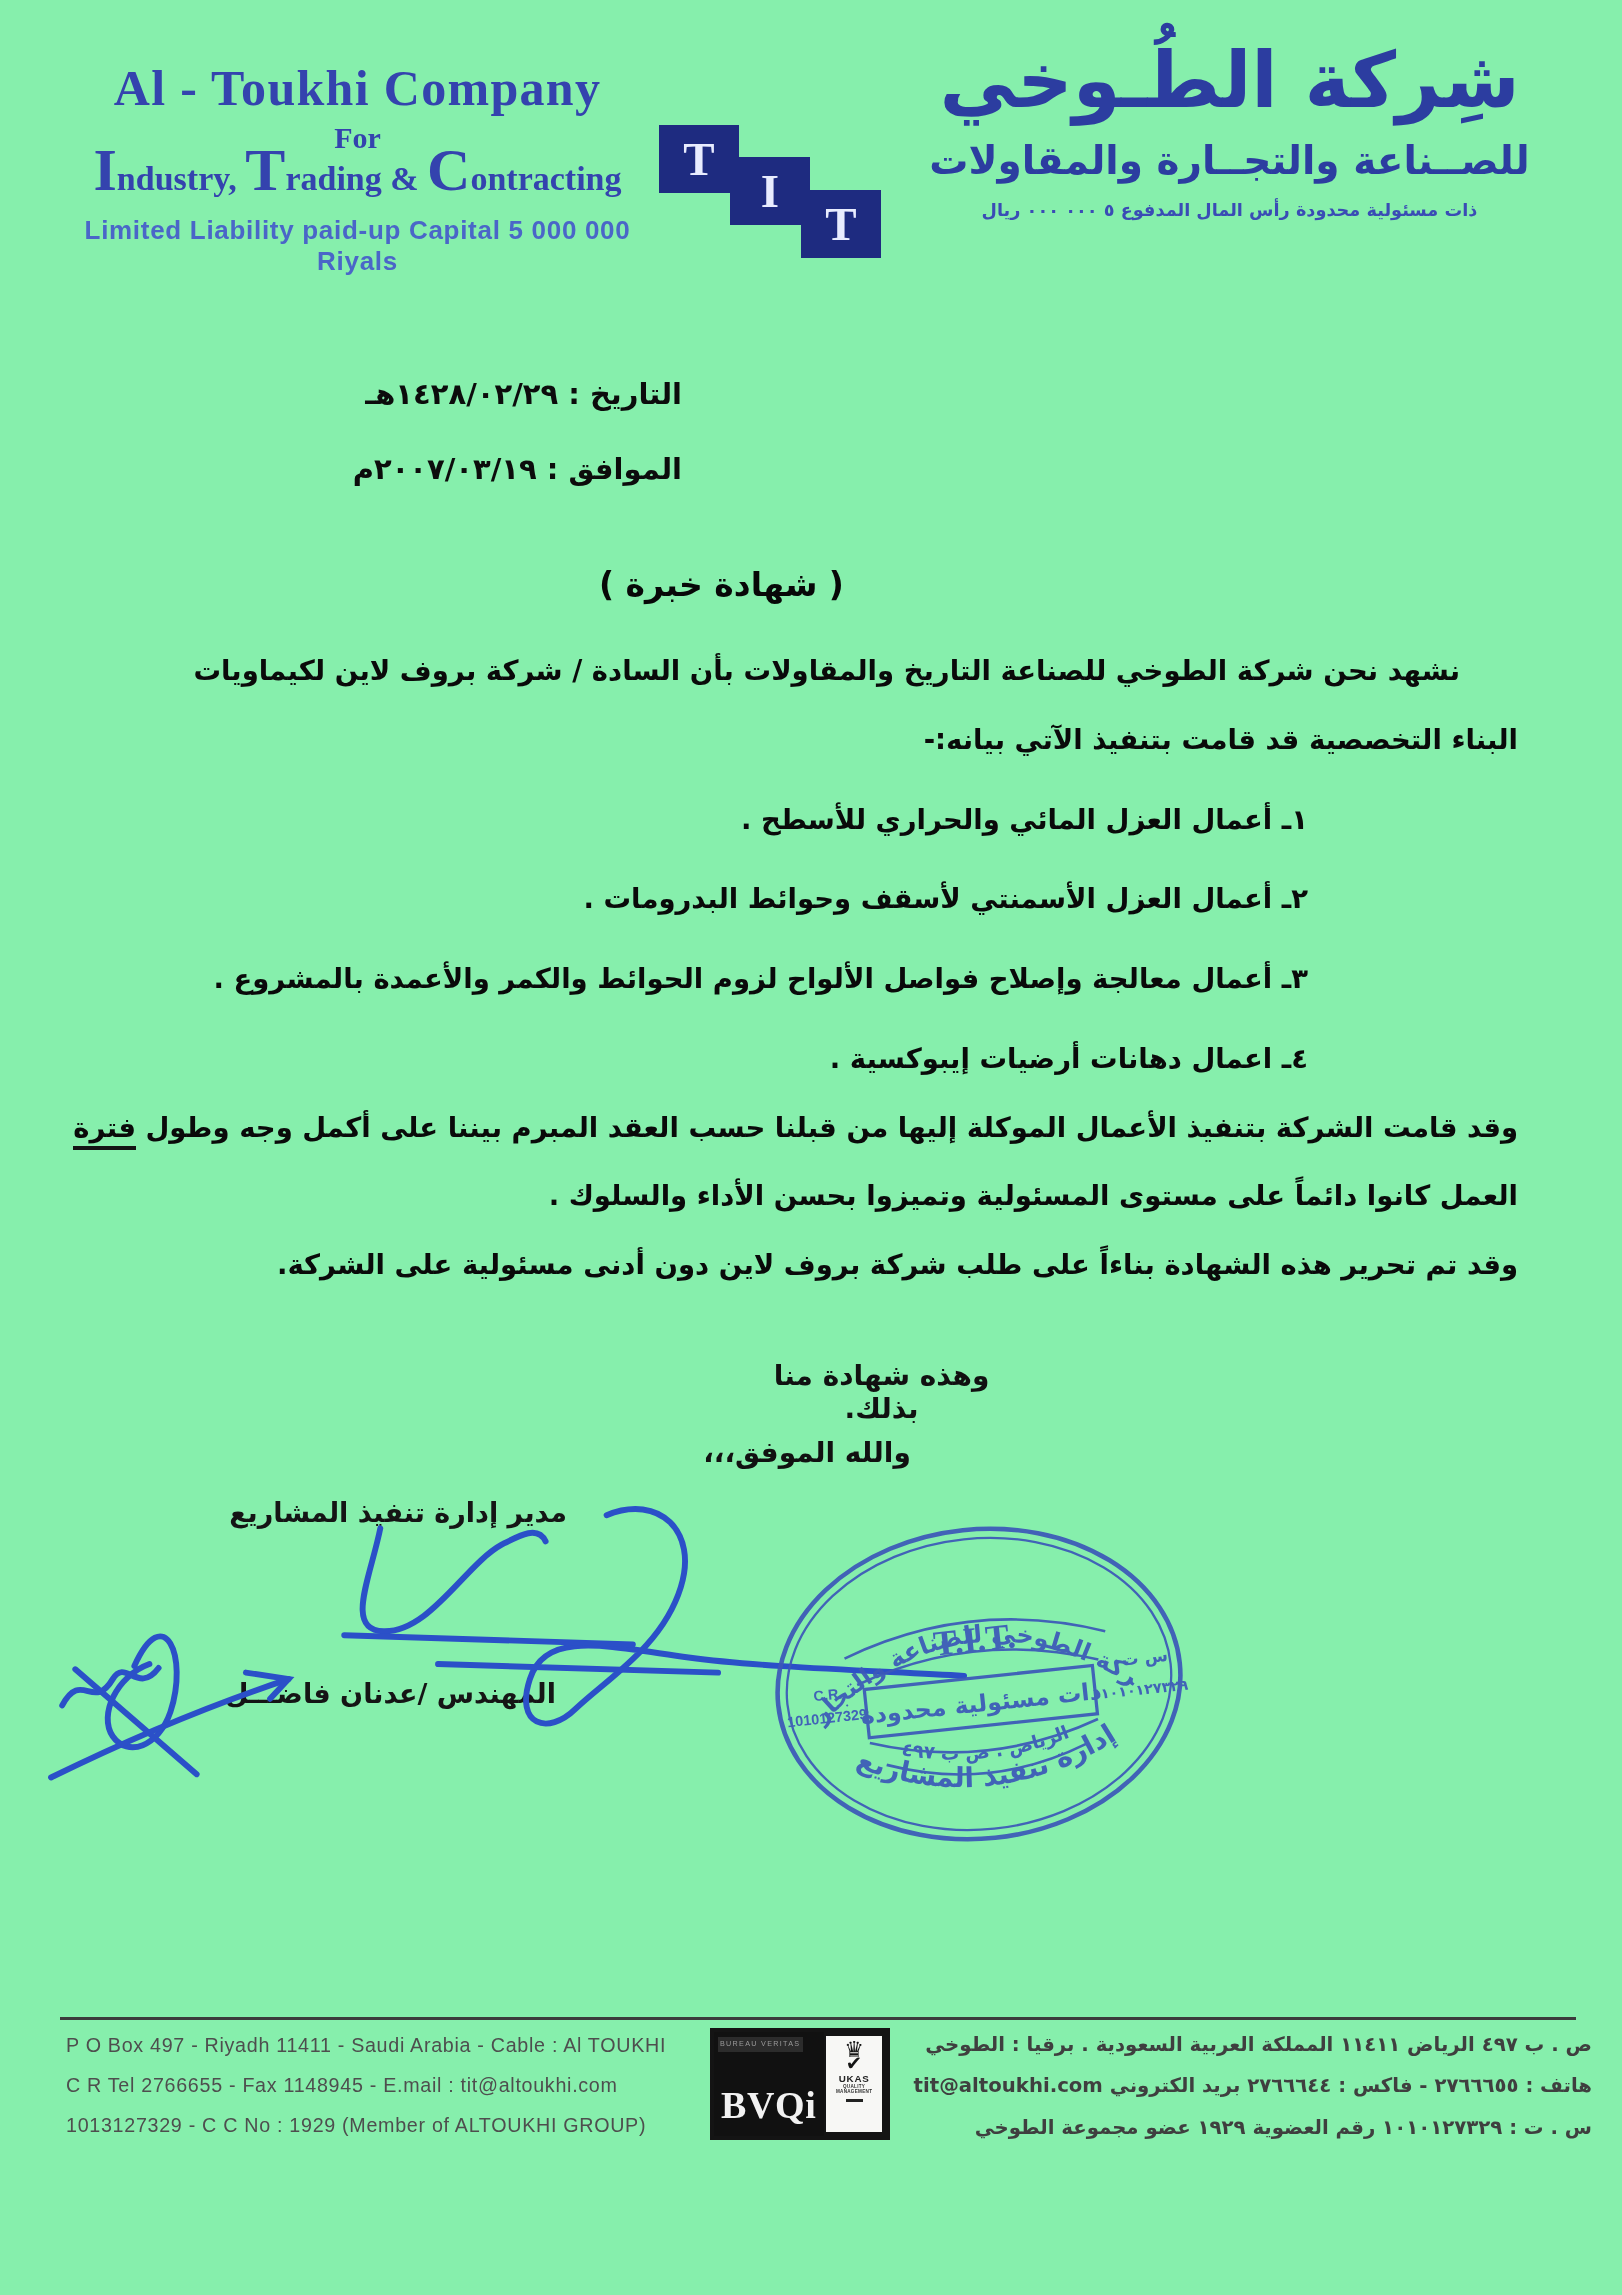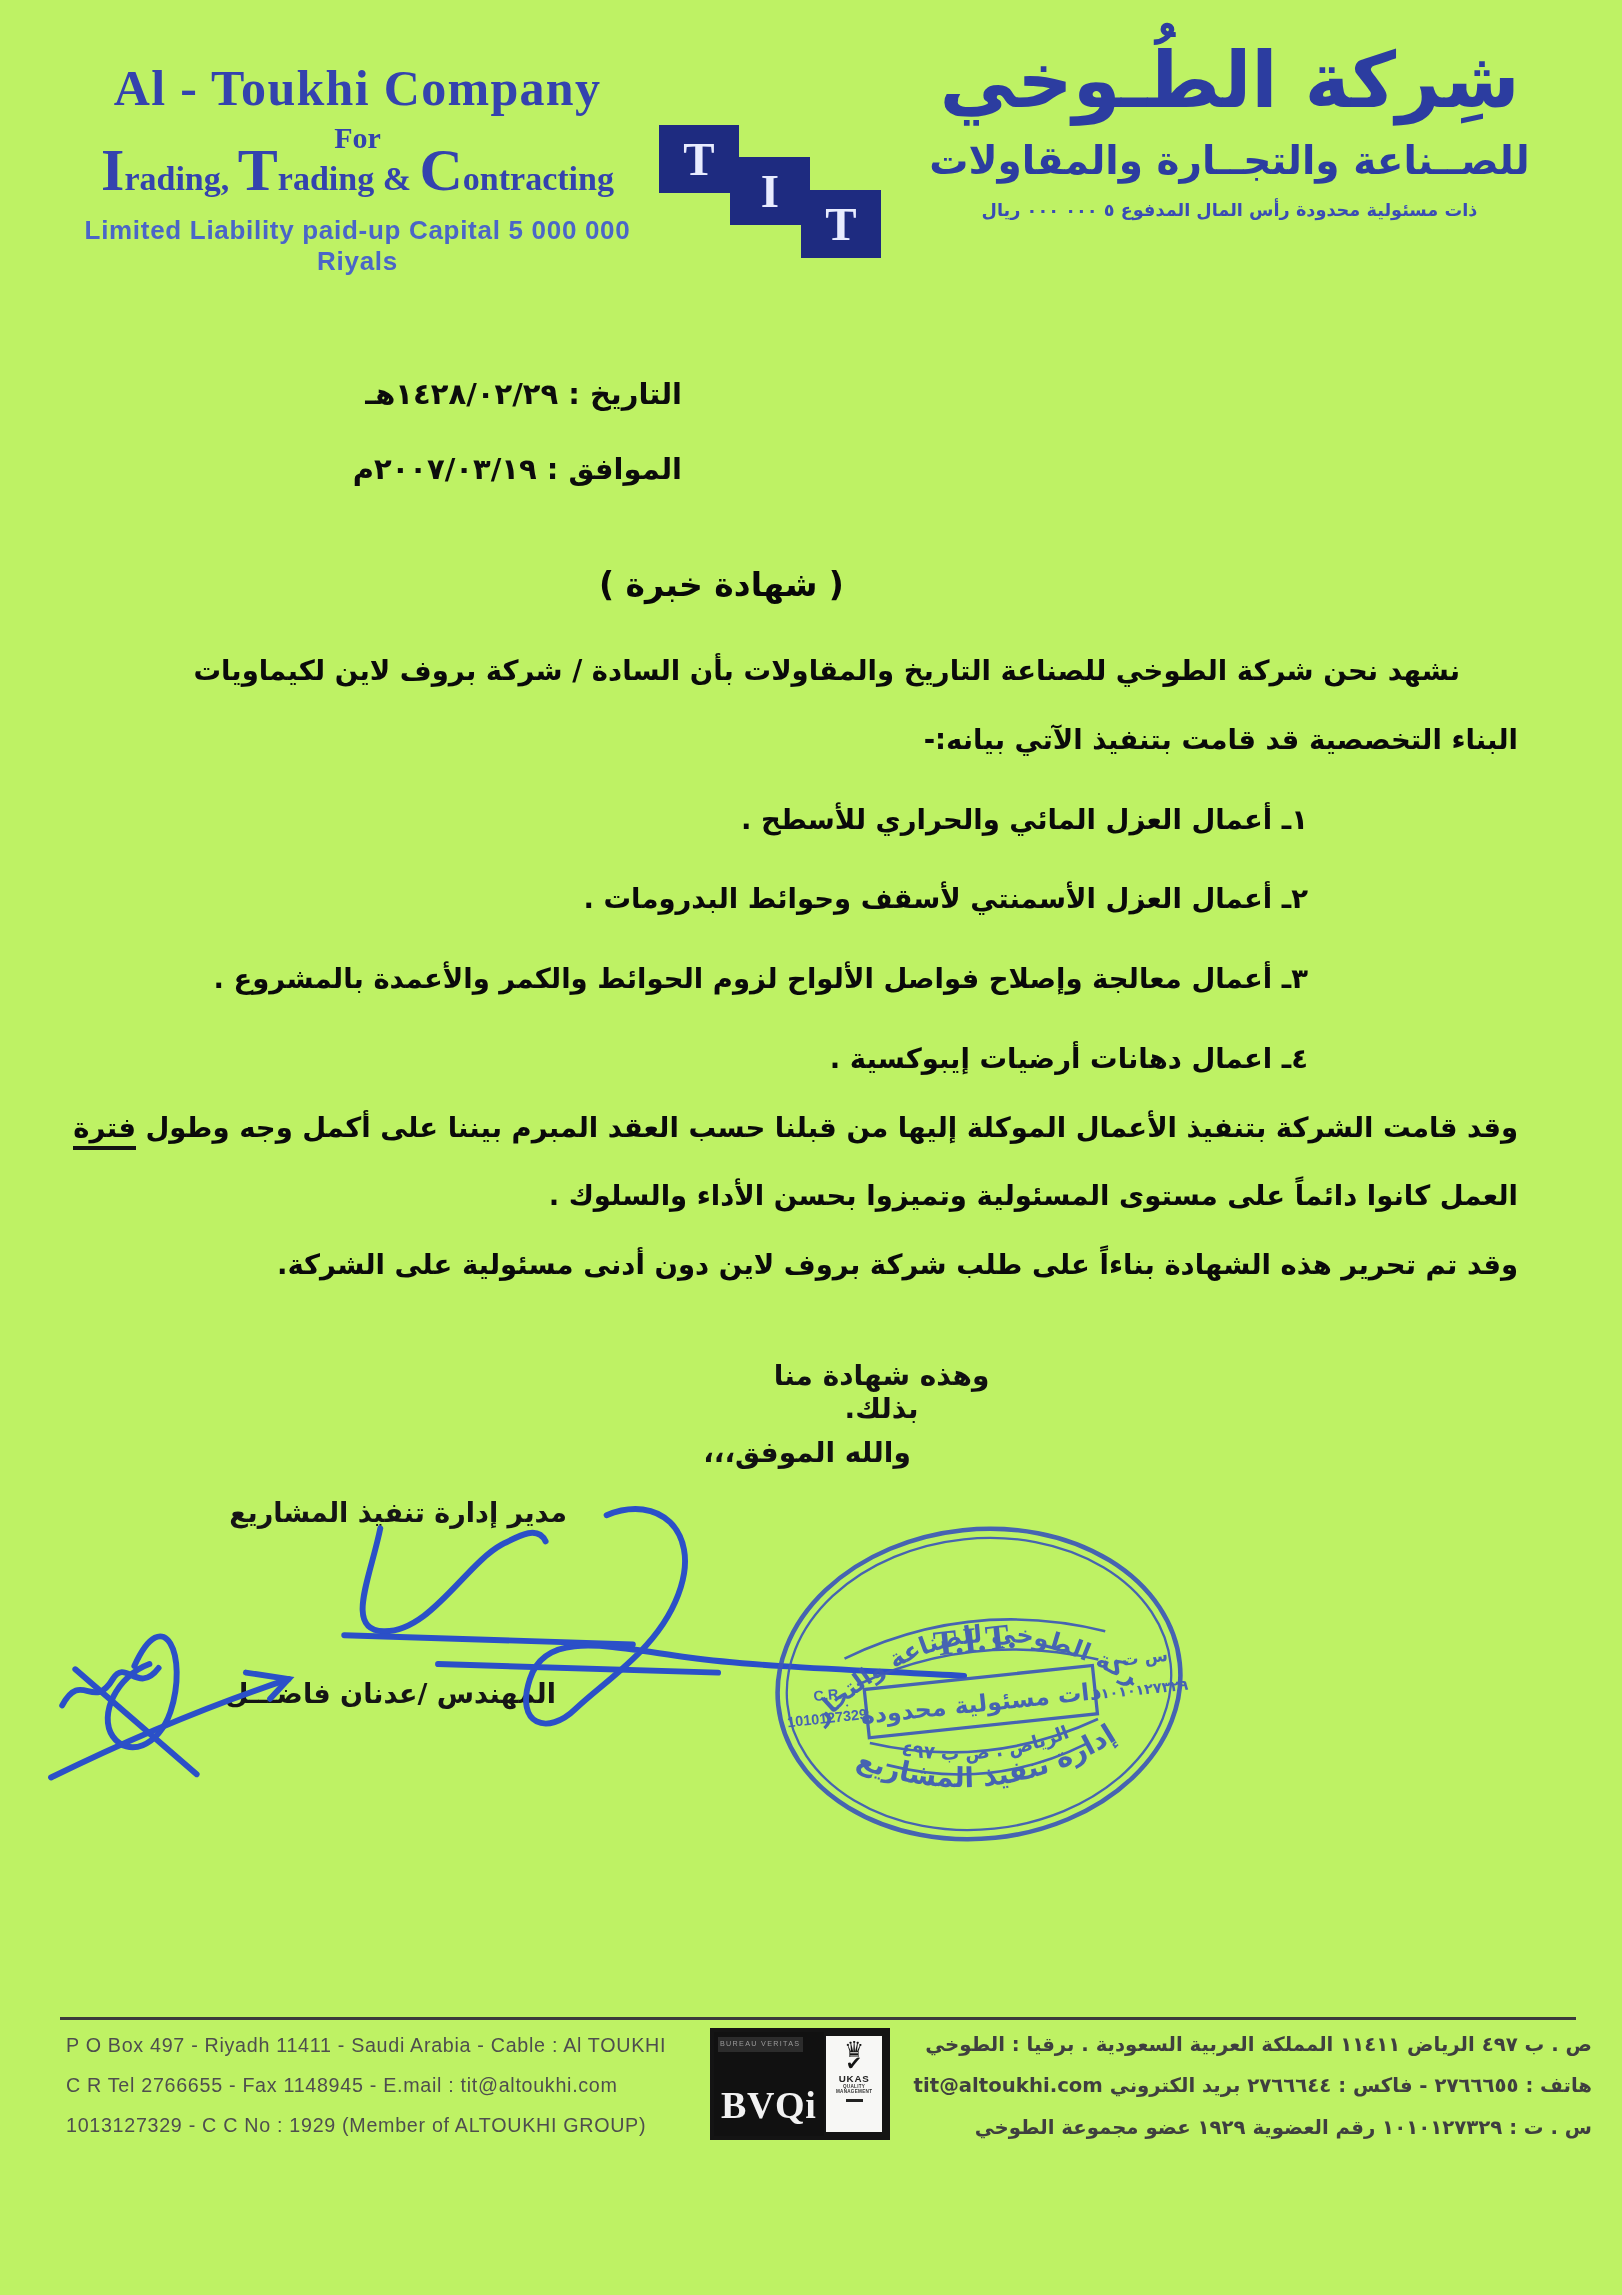--- a/index.html
+++ b/index.html
@@ -1,18 +1,18 @@
 <!DOCTYPE html>
 <html lang="ar" style="font-size:10.5px"><head>
 <meta charset="utf-8">
 <style>
   html,body{margin:0;padding:0;background:#e8e8e8;}
   .page{
     position:relative; width:1623px; height:2295px;
-    background:#bef264; overflow:hidden;
+    background:#86efac; overflow:hidden;
     font-family:"DejaVu Sans", sans-serif;
     color:#111;
   }
   
   .header{position:absolute; top:33px; left:79px; right:59px; height:275px;}
   .header-en{position:absolute; left:0; top:26px; width:557px; text-align:center; color:#3443ae;}
   .en1{font-family:"Liberation Serif", serif; font-weight:bold; font-size:50px; letter-spacing:1.3px;}
   .en2{font-family:"Liberation Serif", serif; font-weight:bold; font-size:30px; margin-top:3.9px;}
   .en3{font-family:"Liberation Serif", serif; font-weight:bold; font-size:34px; margin-top:5.2px; white-space:nowrap;}
   .en3 .bigcap{font-size:60px; line-height:0;}
@@ -86,21 +86,21 @@
 </style>
 </head>
 <body>
 
 <div class="page">
 
   <div class="header">
     <div class="header-en">
       <div class="en1">Al - Toukhi Company</div>
       <div class="en2">For</div>
-      <div class="en3"><span class="bigcap">I</span><span>rading,</span> <span class="bigcap">T</span><span>rading &amp;</span> <span class="bigcap">C</span><span>ontracting</span></div>
+      <div class="en3"><span class="bigcap">I</span><span>ndustry,</span> <span class="bigcap">T</span><span>rading &amp;</span> <span class="bigcap">C</span><span>ontracting</span></div>
       <div class="capital">Limited Liability paid-up Capital 5 000 000 Riyals</div>
     </div>
 
     <div class="header-logo">
       <div class="logo-sq sq1">T</div>
       <div class="logo-sq sq2">I</div>
       <div class="logo-sq sq3">T</div>
     </div>
 
     <div class="header-ar">

